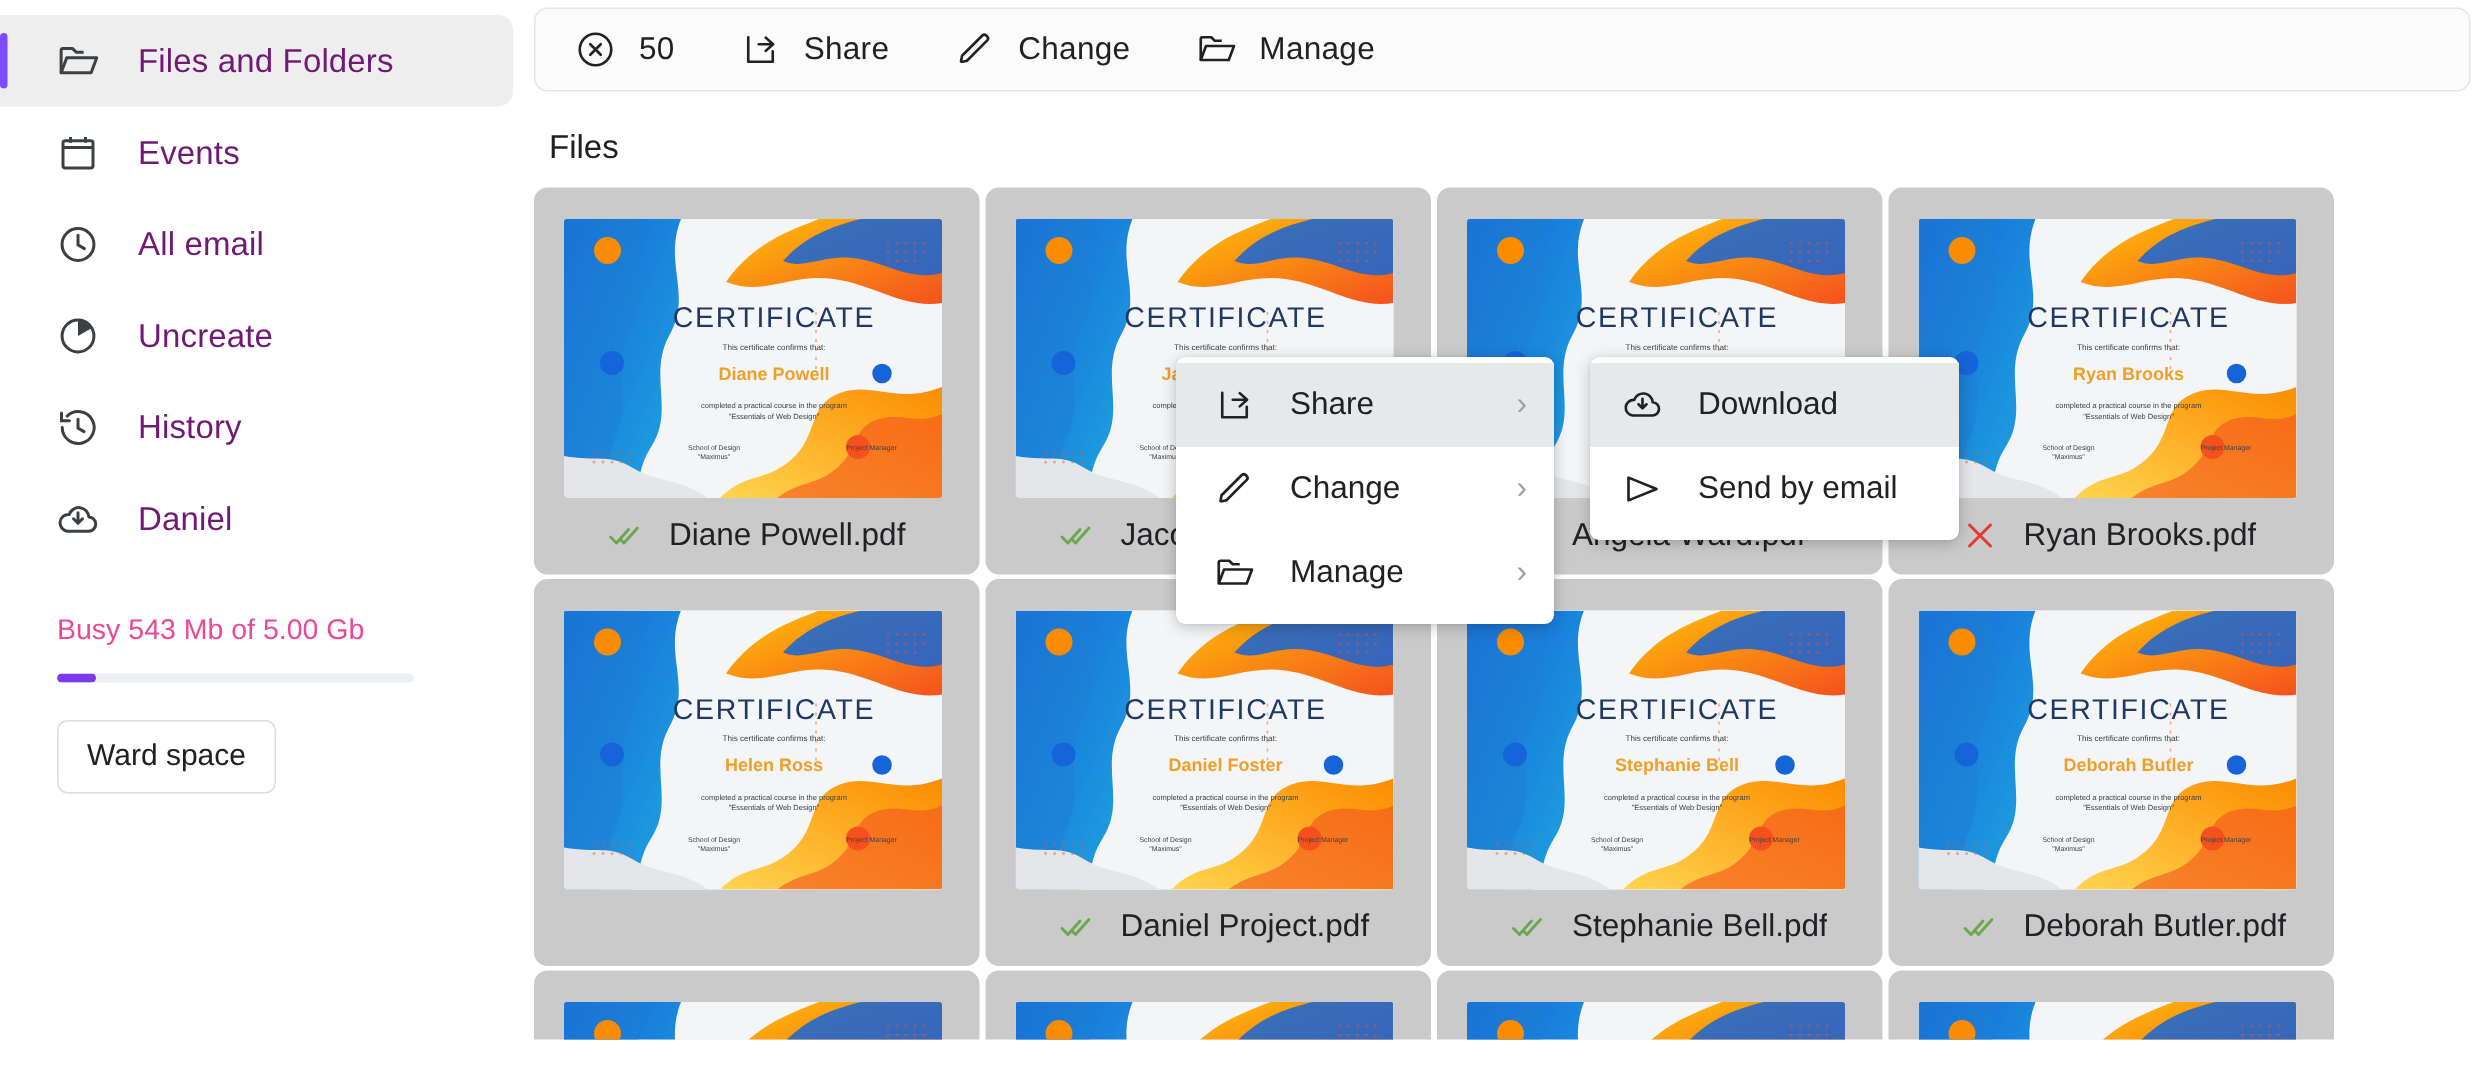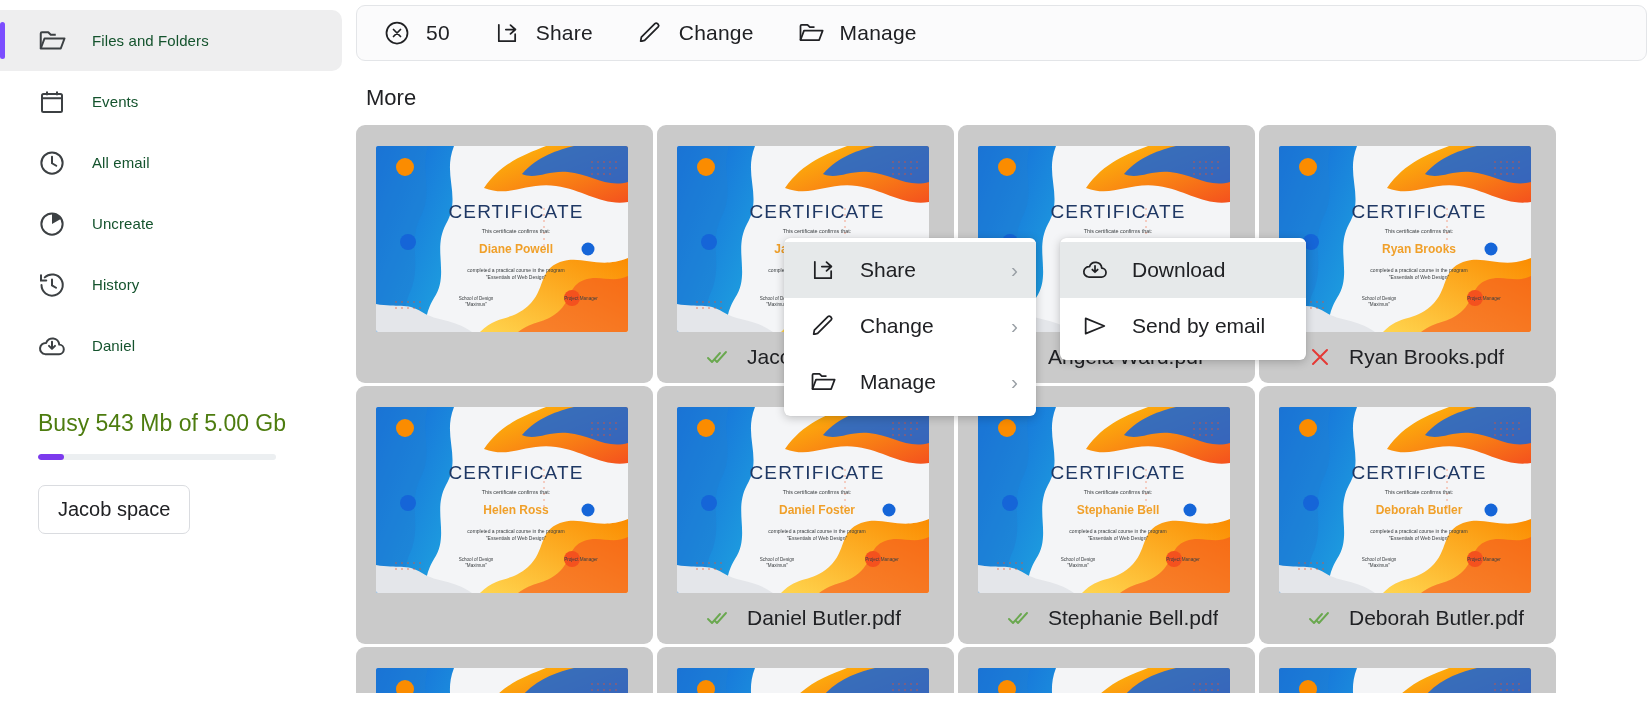--- a/index.html
+++ b/index.html
@@ -35,24 +35,24 @@
     width: 5px; height: 37px;
     background: #7c4dff; border-radius: 3px;
   }
   .nav-icon {
     width: 32px; height: 32px;
     margin-right: 24px;
     display: flex; align-items: center; justify-content: center;
     color: #3c4043; flex: 0 0 32px;
   }
   .nav-icon svg { width: 30px; height: 30px; display:block; }
-  .nav-label { font-size: 15px; color: #14532d; letter-spacing: .1px; white-space: nowrap; }
+  .nav-label { font-size: 22px; color: #701a75; letter-spacing: .1px; white-space: nowrap; }
 
   .storage { padding: 34px 0 0 38px; }
-  .storage-text { font-size: 23px; color: #4d7c0f; }
+  .storage-text { font-size: 19px; color: #ec4899; }
   .storage-bar {
     margin-top: 17px;
     width: 238px; height: 6px;
     background: #eceff1; border-radius: 3px; overflow: hidden;
   }
   .storage-fill { height: 100%; background: #7c3aed; border-radius: 3px; }
   .more-space {
     margin-top: 25px;
     display: inline-block;
     padding: 12px 19px;
@@ -222,21 +222,21 @@
       </span>
       <span class="nav-label">Daniel</span>
     </div>
 
 
     <div class="storage">
       <div class="storage-text">Busy 543 Mb of 5.00 Gb</div>
       <div class="storage-bar">
         <div class="storage-fill" id="storage-fill" style="width: 11%; background: rgb(124, 58, 237);"></div>
       </div>
-      <button class="more-space">Jacob space</button>
+      <button class="more-space">Ward space</button>
     </div>
   </aside>
 
   <section class="main">
 
     <div class="toolbar">
       <div class="tool">
         <span class="t-icon">
           <svg viewBox="0 0 24 24" fill="none" stroke="#202124" stroke-width="1.5" stroke-linecap="round">
             <circle cx="12" cy="12" r="9"></circle>
@@ -269,21 +269,21 @@
         <span class="t-icon">
           <svg viewBox="0 0 24 24" fill="none" stroke="#202124" stroke-width="1.5" stroke-linejoin="round">
             <path d="M3 18V6a1 1 0 0 1 1-1h5l2 2h4"></path>
             <path d="M3 18l3-8h16l-3 8H3z"></path>
           </svg>
         </span>
         <span class="t-label">Manage</span>
       </div>
     </div>
 
-    <div class="files-heading">More</div>
+    <div class="files-heading">Files</div>
 
     <div class="grid-wrap">
       <div class="grid" id="file-grid">
           <div class="card">
             <div class="thumb">
   <svg viewBox="0 0 252 186" preserveAspectRatio="none">
     <defs>
       <linearGradient id="bl" x1="0" y1="0" x2="1" y2="1">
         <stop offset="0" stop-color="#1565d8"></stop>
                     <stop offset="1" stop-color="#1fa7e0"></stop>
@@ -348,20 +348,29 @@
     <text x="140" y="72" text-anchor="middle" font-family="Liberation Sans, sans-serif" font-size="19" letter-spacing="1.1" fill="#1f3864">CERTIFICATE</text>
     <text x="140" y="87" text-anchor="middle" font-family="Liberation Sans, sans-serif" font-size="5.4" fill="#3c4043">This certificate confirms that:</text>
     <text x="140" y="107" text-anchor="middle" font-family="Liberation Sans, sans-serif" font-size="12" font-weight="bold" fill="#f0a02a">Diane Powell</text>
     <text x="140" y="126" text-anchor="middle" font-family="Liberation Sans, sans-serif" font-size="5" fill="#3c4043">completed a practical course in the program</text>
     <text x="140" y="133" text-anchor="middle" font-family="Liberation Sans, sans-serif" font-size="5" fill="#3c4043">"Essentials of Web Design"</text>
     <text x="100" y="154" text-anchor="middle" font-family="Liberation Sans, sans-serif" font-size="4.6" fill="#3c4043">School of Design</text>
     <text x="100" y="160" text-anchor="middle" font-family="Liberation Sans, sans-serif" font-size="4.6" fill="#3c4043">"Maximus"</text>
     <text x="205" y="154" text-anchor="middle" font-family="Liberation Sans, sans-serif" font-size="4.6" fill="#3c4043">Project Manager</text>
   </svg>
             </div>
+     <div class="card-row">
+       <span class="status-icon">
+                <svg viewBox="0 0 24 24" fill="none" stroke="#6aa84f" stroke-width="1.9" stroke-linecap="round" stroke-linejoin="round">
+                  <path d="M2 13l4 4 8-9"></path>
+                  <path d="M9 15l2 2 9-10"></path>
+                </svg>
+              </span>
+       <span class="card-name">Diane Powell.pdf</span>
+     </div>
           </div>
           <div class="card">
             <div class="thumb">
   <svg viewBox="0 0 252 186" preserveAspectRatio="none">
     <defs>
       <linearGradient id="bl" x1="0" y1="0" x2="1" y2="1">
         <stop offset="0" stop-color="#1565d8"></stop>
                     <stop offset="1" stop-color="#1fa7e0"></stop>
       </linearGradient>
       <linearGradient id="or" x1="0" y1="0" x2="1" y2="1">
@@ -761,21 +770,21 @@
     <text x="205" y="154" text-anchor="middle" font-family="Liberation Sans, sans-serif" font-size="4.6" fill="#3c4043">Project Manager</text>
   </svg>
             </div>
      <div class="card-row">
        <span class="status-icon">
                 <svg viewBox="0 0 24 24" fill="none" stroke="#6aa84f" stroke-width="1.9" stroke-linecap="round" stroke-linejoin="round">
                   <path d="M2 13l4 4 8-9"></path>
                   <path d="M9 15l2 2 9-10"></path>
                 </svg>
               </span>
-       <span class="card-name">Daniel Butler.pdf</span>
+       <span class="card-name">Daniel Project.pdf</span>
      </div>
           </div>
           <div class="card">
             <div class="thumb">
   <svg viewBox="0 0 252 186" preserveAspectRatio="none">
     <defs>
       <linearGradient id="bl" x1="0" y1="0" x2="1" y2="1">
         <stop offset="0" stop-color="#1565d8"></stop>
                     <stop offset="1" stop-color="#1fa7e0"></stop>
       </linearGradient>

